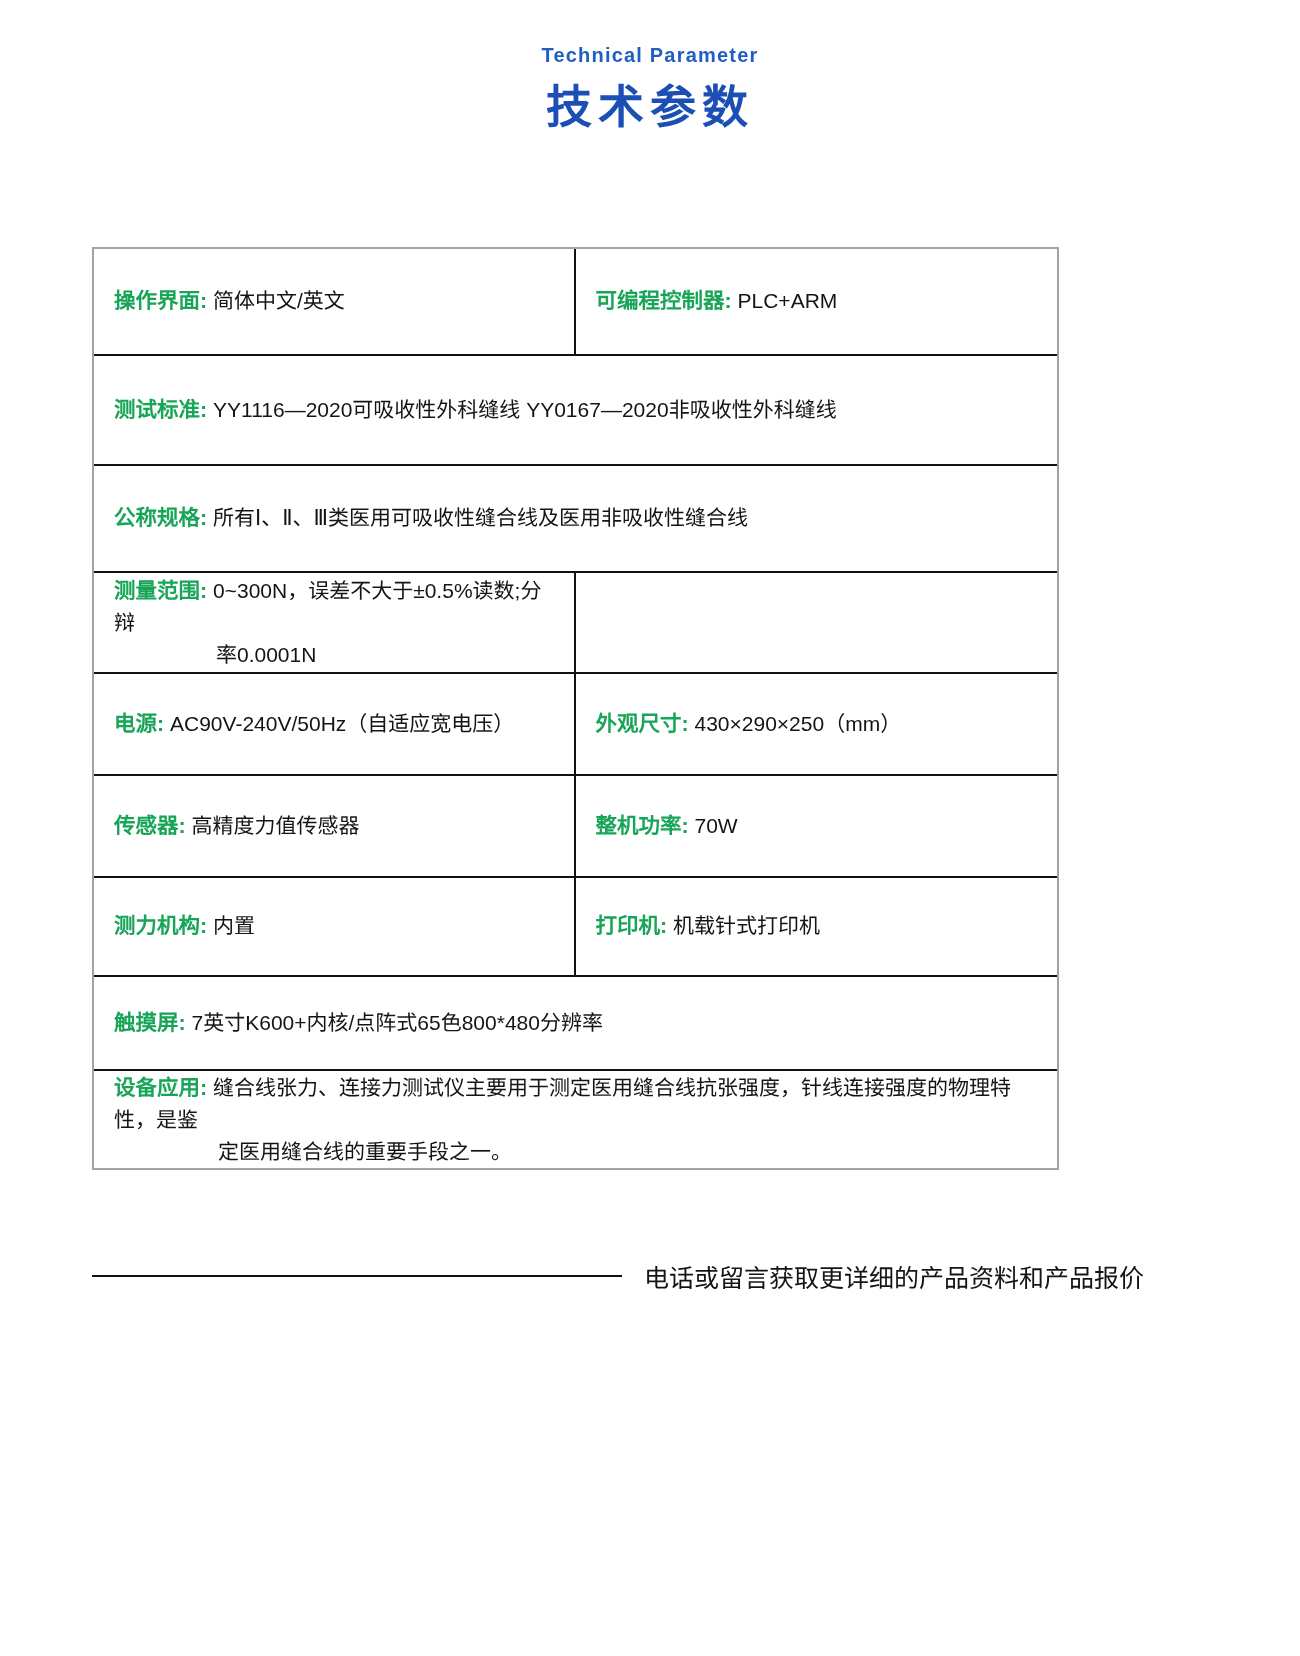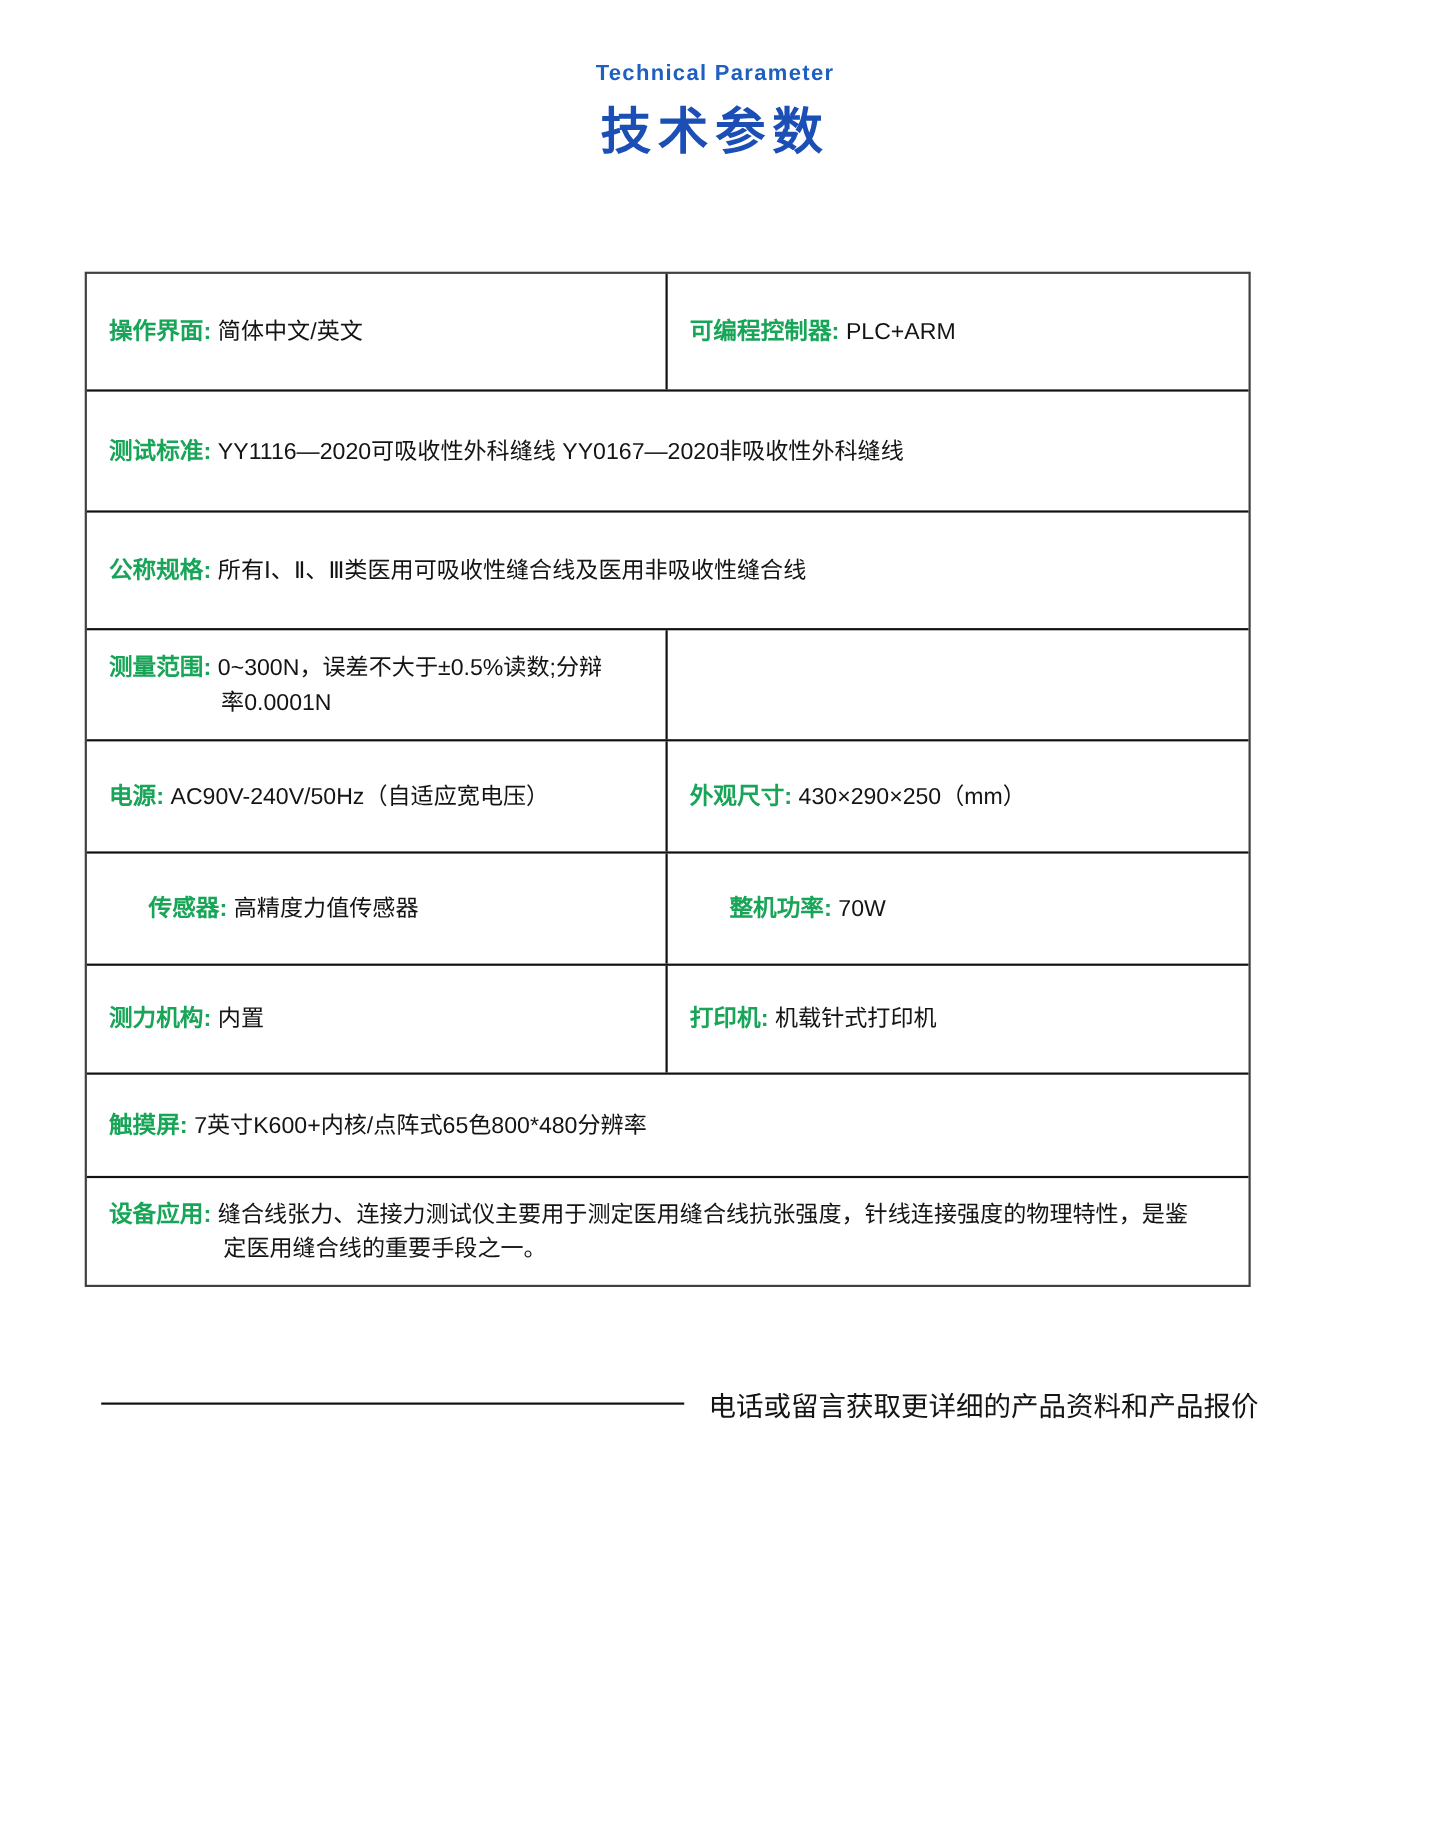--- a/index.html
+++ b/index.html
@@ -18,44 +18,44 @@
   .page {
     width: 1300px;
     height: 1656px;
     position: relative;
     box-sizing: border-box;
   }
 
   
   .header {
     text-align: center;
-    padding-top: 56px;
+    padding-top: 44px;
   }
   .header .eyebrow {
     font-size: 20px;
     font-weight: bold;
     letter-spacing: 1.2px;
     color: #1f5fc0;
   }
   .header .title {
     font-size: 46px;
     font-weight: bold;
     letter-spacing: 6px;
     color: #1b4fb5;
     margin-top: 16px;
     line-height: 1.05;
   }
 
   
   .spec-table {
     position: absolute;
-    left: 77px;
+    left: 92px;
     top: 247px;
-    width: 1060px;
-    border: 2px solid #404040;
+    width: 967px;
+    border: 2px solid #a3a3a3;
     box-sizing: border-box;
   }
   .spec-row {
     display: flex;
     border-bottom: 2px solid #111111;
     box-sizing: border-box;
   }
   .spec-row:last-child {
     border-bottom: none;
   }
@@ -101,21 +101,21 @@
     padding-left: 104px;
   }
 
   
   .r1 .spec-cell { min-height: 105px; }
   .r2 .spec-cell { min-height: 108px; text-align: center; }
   .r3 .spec-cell { min-height: 105px; }
   .r4 .spec-cell { min-height: 99px; }
   .r5 .spec-cell { min-height: 101px; }
   .r6 .spec-cell { min-height: 100px; }
-  .r7 .spec-cell { min-height: 100px; margin-left: 36px; }
+  .r7 .spec-cell { min-height: 100px; }
   .r8 .spec-cell { min-height: 97px; }
   .r9 .spec-cell { min-height: 92px; }
   .r10 .spec-cell { min-height: 97px; }
 
   
   .footer {
     position: absolute;
     left: 92px;
     top: 1258px;
     width: 1060px;

